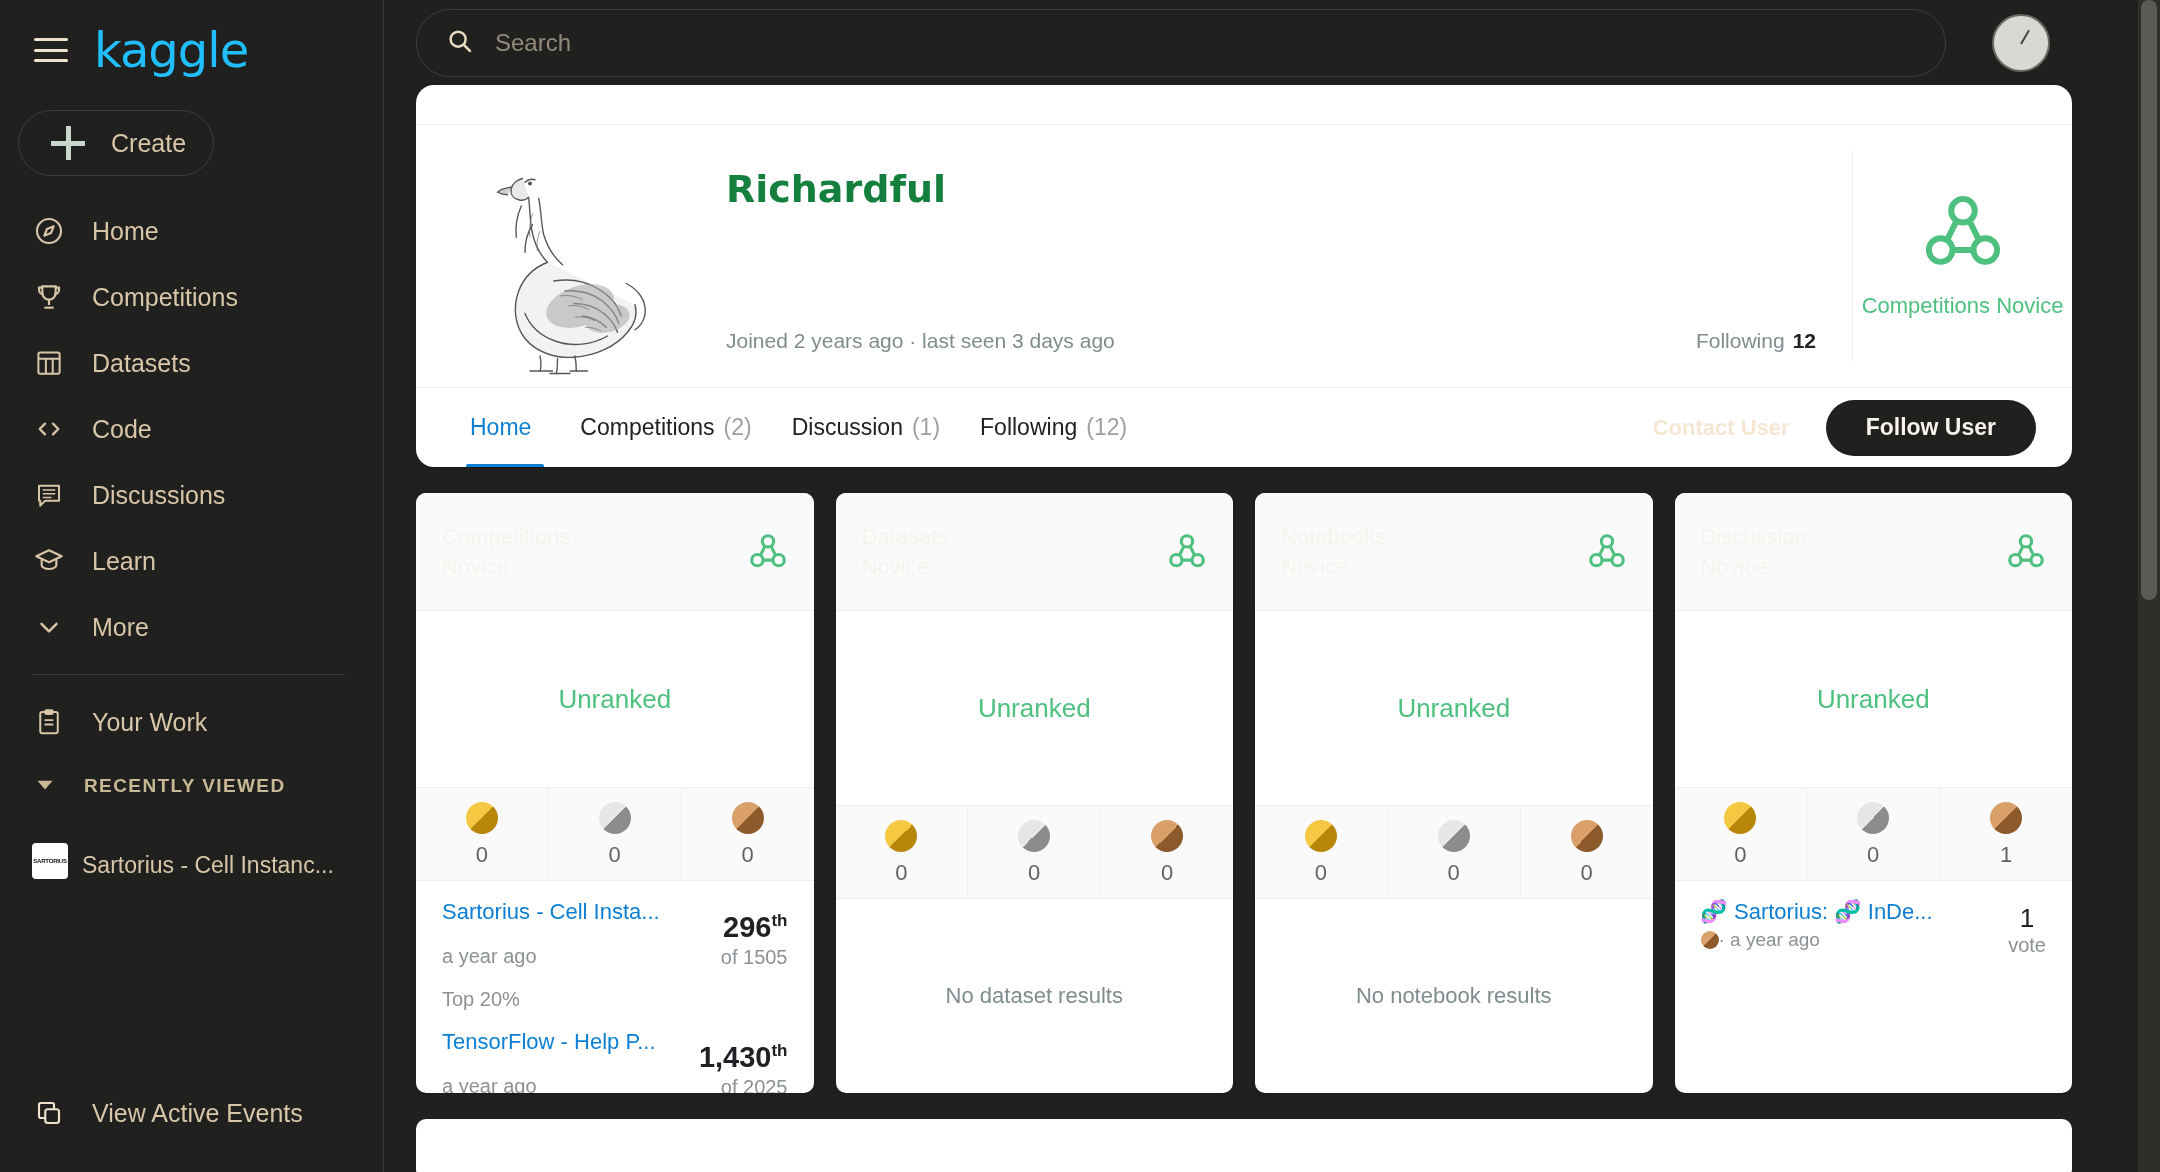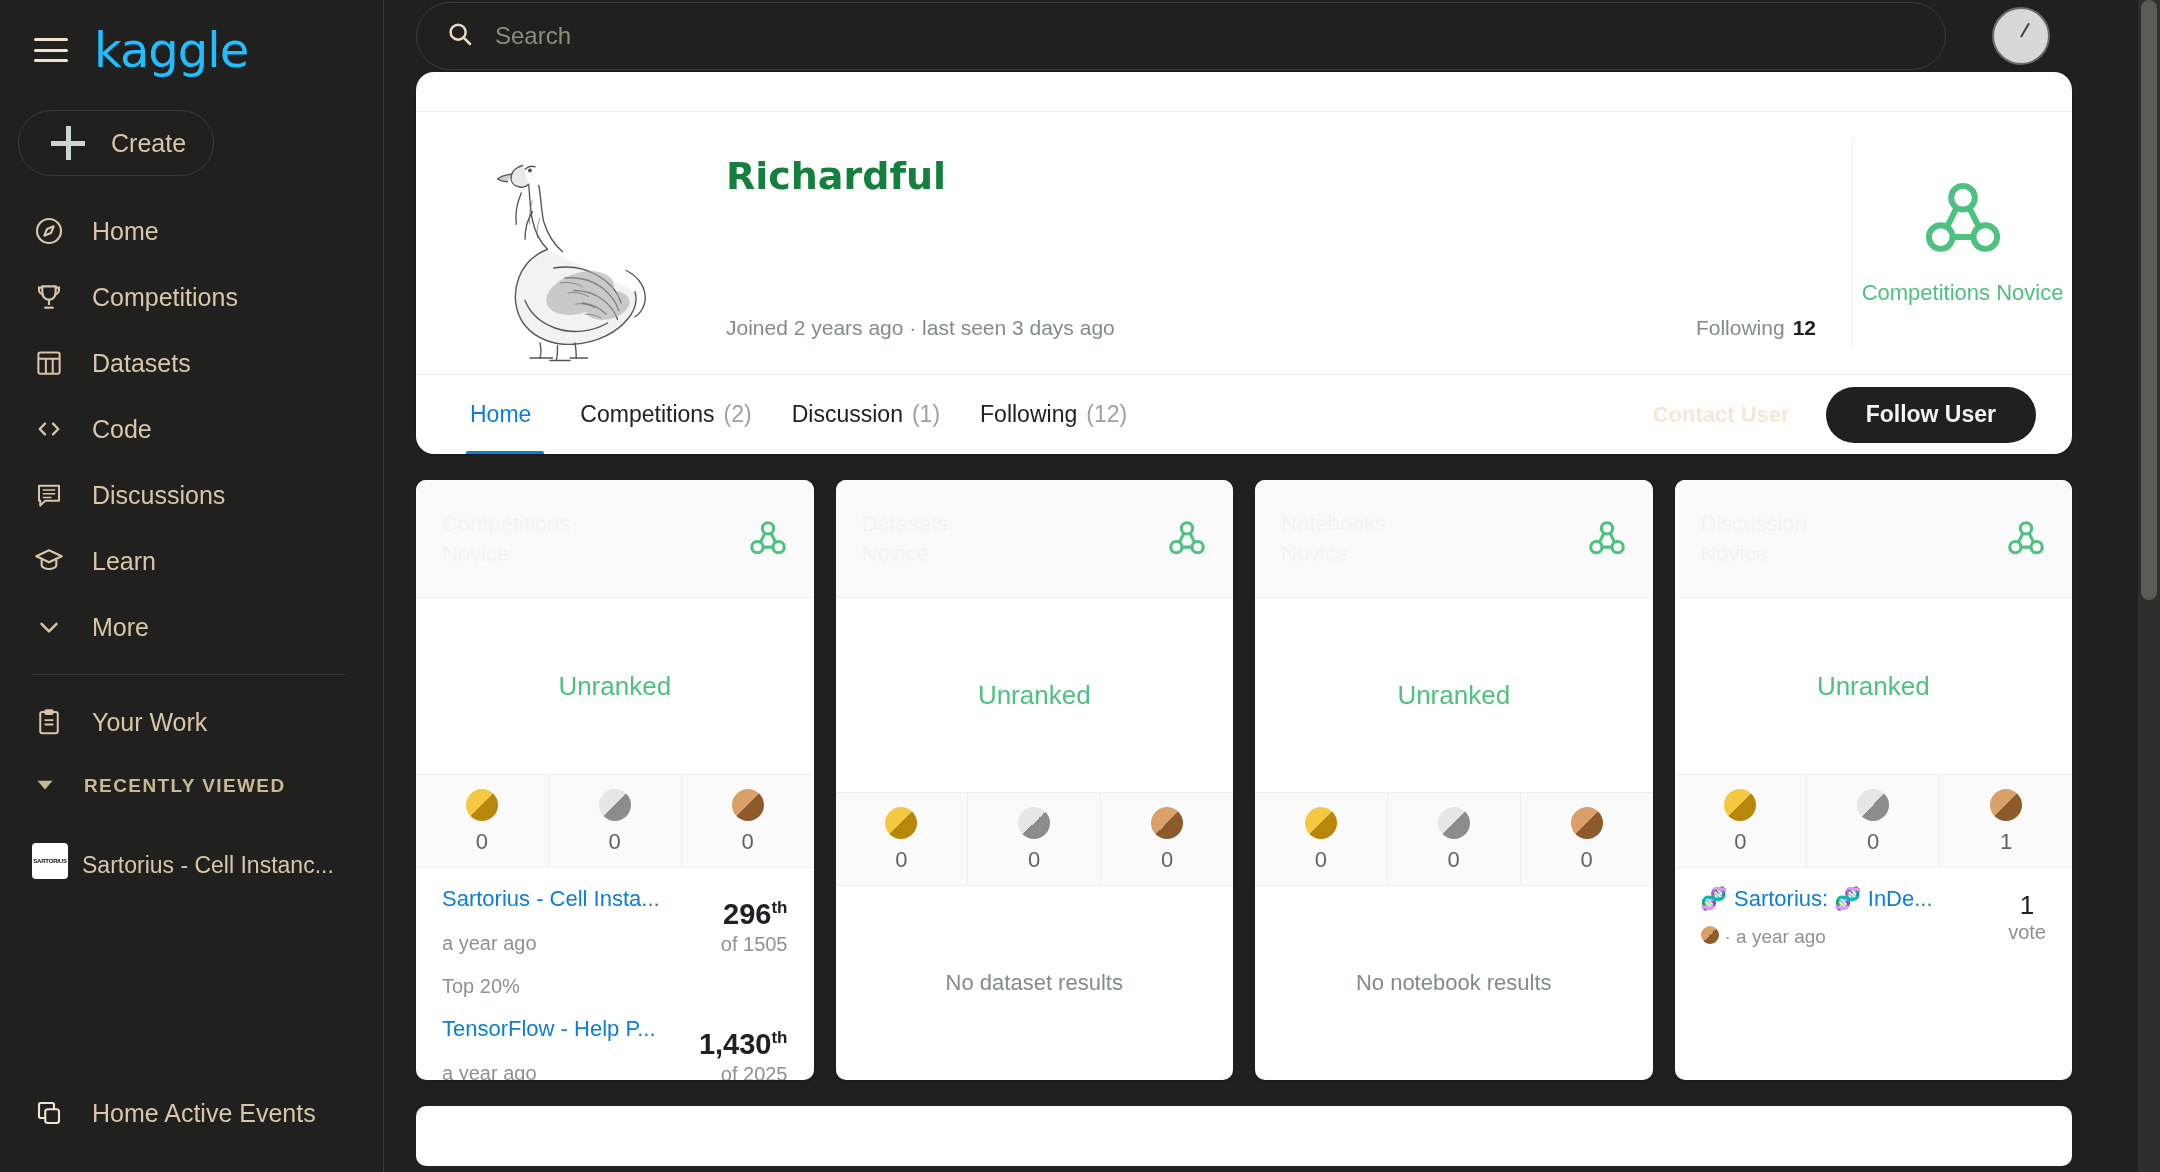--- a/index.html
+++ b/index.html
@@ -63,21 +63,21 @@
     font-size: 6px; color: #111; font-weight: 700; letter-spacing: -0.2px;
     overflow: hidden; flex: 0 0 36px;
   }
   .recent-item .lbl { font-size: 23px; color: #d9c6a8; white-space: nowrap; }
 
   .sb-bottom { margin-top: auto; padding-bottom: 26px; }
 
   
   .main { flex: 1; height: 1172px; position: relative; overflow: hidden; }
 
-  .topbar { height: 72px; display: flex; align-items: center; padding: 0 22px 0 32px; gap: 18px; }
+  .topbar { height: 85px; display: flex; align-items: center; padding: 0 22px 0 32px; gap: 18px; }
   .search {
     flex: 1; height: 68px; border: 1px solid #3d3d39; border-radius: 34px;
     display: flex; align-items: center; gap: 20px; padding: 0 28px;
     background: #20201e; cursor: text;
     max-width: 1530px;
   }
   .search .sq { flex: 0 0 30px; }
   .search input {
     flex: 1; background: transparent; border: none; outline: none;
     color: #cfc3ae; font-size: 24px; font-family: "Liberation Sans", sans-serif;
@@ -165,21 +165,21 @@
   .comp-left { min-width: 0; }
   .comp-title { font-size: 22px; color: #0b7fd4; white-space: nowrap; overflow: hidden; text-overflow: ellipsis; max-width: 230px; cursor: pointer; }
   .comp-sub { font-size: 20px; color: #8b9194; margin-top: 20px; }
   .comp-right { text-align: right; padding-top: 12px; }
   .comp-rank { font-size: 29px; font-weight: 700; color: #202124; white-space: nowrap; }
   .comp-rank sup { font-size: 17px; font-weight: 700; }
   .comp-of { font-size: 20px; color: #8b9194; margin-top: 2px; }
 
   .disc-row { display: flex; align-items: flex-start; justify-content: space-between; gap: 10px; }
   .disc-title { font-size: 22px; color: #0b7fd4; white-space: nowrap; overflow: hidden; text-overflow: ellipsis; max-width: 250px; cursor: pointer; }
-  .disc-sub { font-size: 19px; color: #8b9194; margin-top: 14px; display: flex; gap: 6px; }
+  .disc-sub { font-size: 19px; color: #8b9194; margin-top: 4px; display: flex; align-items: center; }
   .mini-medal { width: 18px; height: 18px; border-radius: 50%; display:inline-block;
                 background: linear-gradient(135deg,#d9a06a 0 50%, #8c5a2b 50% 100%); }
   .disc-right { text-align: center; padding-top: 4px; }
   .disc-votes { font-size: 26px; color: #202124; }
   .disc-vlabel { font-size: 20px; color: #8b9194; }
 
   .bottom-card { margin-top: 26px; background: #fff; border-radius: 10px; height: 60px; }
 
   
   .scrollbar { position: absolute; right: 0; top: 0; width: 22px; height: 1172px; background: #2e2e2b; }
@@ -310,21 +310,21 @@
     </div>
 
     <div class="sb-bottom">
       <div class="nav-item">
         <span class="ico">
           <svg width="30" height="30" viewBox="0 0 24 24" fill="none" stroke="#f0e2cd" stroke-width="1.7" stroke-linejoin="round">
             <rect x="4" y="4" width="12" height="12" rx="1.4"></rect>
             <rect x="9" y="9" width="11" height="11" rx="2" fill="#20201e"></rect>
           </svg>
         </span>
-        <span class="lbl">Home Active Events</span>
+        <span class="lbl">View Active Events</span>
       </div>
     </div>
 
   </aside>
 
   <main class="main">
 
     <div class="topbar">
       <div class="search">
         <span class="sq">

